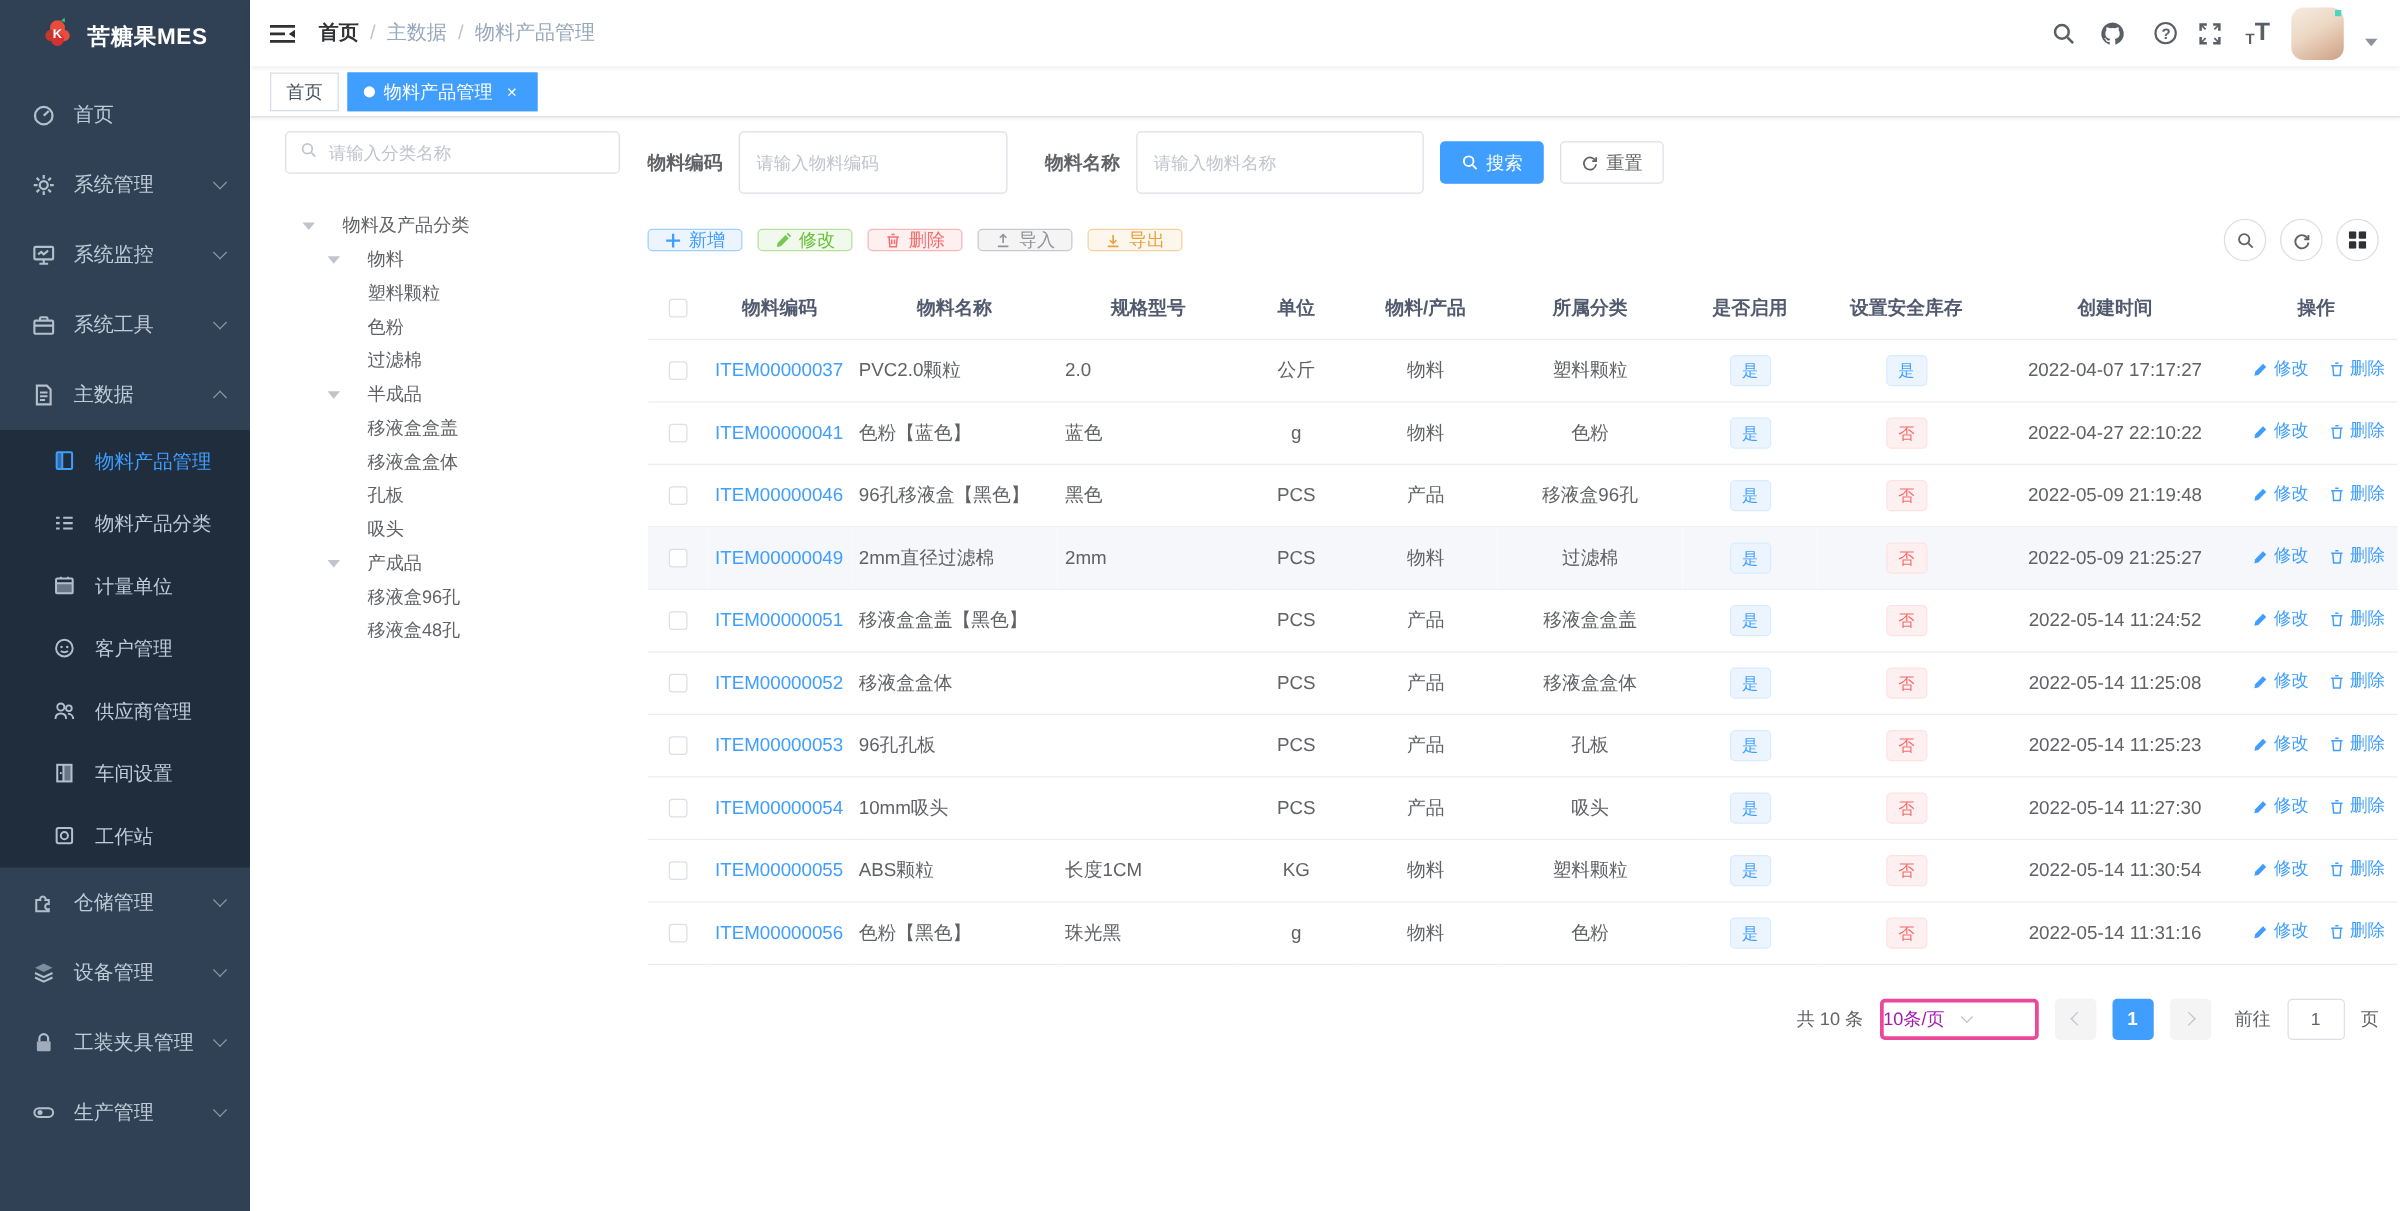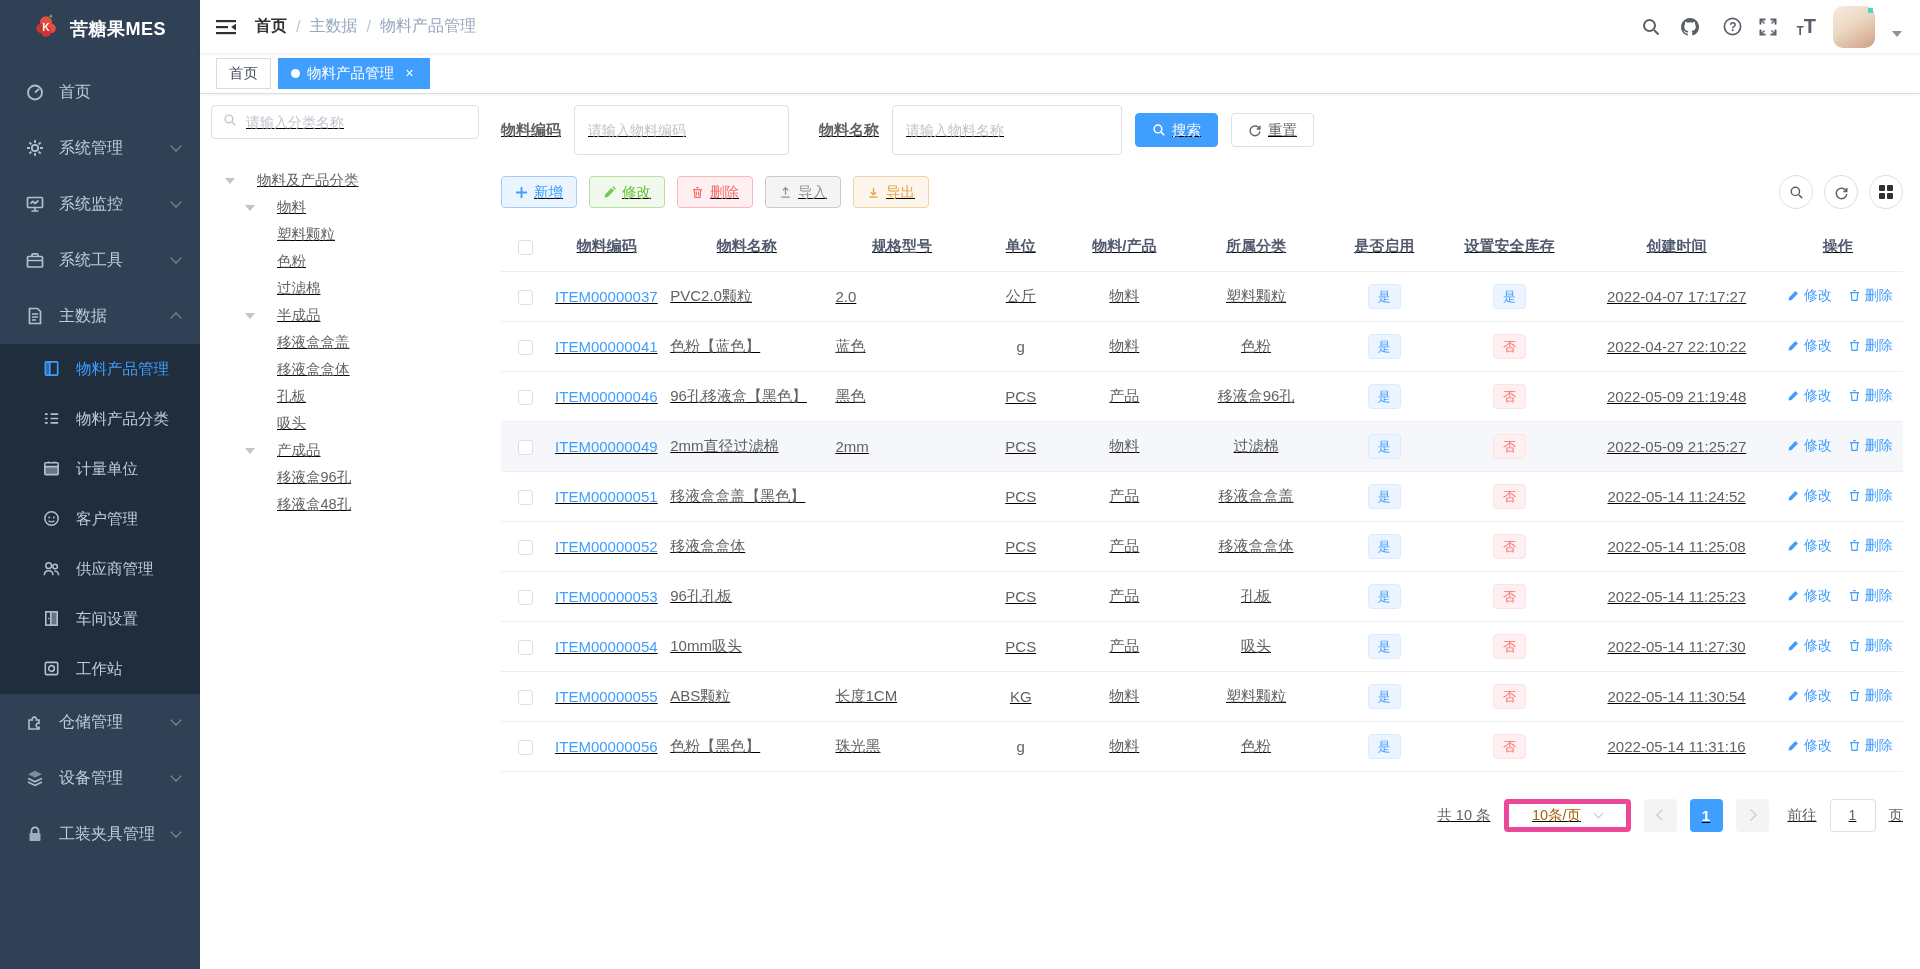--- a/index.html
+++ b/index.html
@@ -41,21 +41,21 @@
   .caret-down { width:0; height:0; border-left:5px solid transparent; border-right:5px solid transparent; border-top:6px solid #8c939d; margin-top:14px; cursor:pointer; }
 
   
   .tags-bar { height:41px; flex:none; background:#fff; border-bottom:1px solid #d8dce5; box-shadow:0 1px 3px 0 rgba(0,0,0,.06); display:flex; align-items:center; padding:0 16px; gap:7px; position:relative; z-index:2; }
   .tag { height:31px; display:inline-flex; align-items:center; border:1px solid #d8dce5; background:#fff; color:#495060; padding:0 12px; font-size:14.5px; cursor:pointer; }
   .tag.active { background:#409eff; border-color:#409eff; color:#fff; }
   .tag-dot { width:9px; height:9px; border-radius:50%; background:#fff; margin-right:7px; }
   .tag-close { margin-left:8px; font-size:14px; line-height:1; border-radius:50%; width:15px; height:15px; display:flex; align-items:center; justify-content:center; }
 
   
-  .content { flex:1; display:flex; padding:11px 17px 0 11px; background:#fff; min-height:0;text-decoration:underline; }
+  .content { flex:1; display:flex; padding:11px 17px 0 28px; background:#fff; min-height:0; }
   .tree-panel { width:268px; flex:none; }
   .tree-search { width:100%; height:34px; border:1px solid #dcdfe6; border-radius:4px; display:flex; align-items:center; padding:0 11px; gap:9px; color:#c0c4cc; }
   .tree-search input { border:none; outline:none; flex:1; font-size:14px; color:#606266; font-family:inherit; }
   .tree-search input::placeholder { color:#c0c4cc; }
   .tree { margin-top:28px; font-size:14.5px; color:#606266; }
   .tree-node { height:27px; display:flex; align-items:center; gap:22px; cursor:pointer; white-space:nowrap; }
   .t-caret { width:0; height:0; border-left:5px solid transparent; border-right:5px solid transparent; border-top:6px solid #c0c4cc; flex:none; }
   .lv0 { padding-left:14px; } .lv1 { padding-left:34px; } .lv2 { padding-left:66px; }
 
   .main-panel { flex:1; margin-left:22px; min-width:0; display:flex; flex-direction:column; }
@@ -66,21 +66,21 @@
   .f-input { height:50px; border:1px solid #dcdfe6; border-radius:4px; padding:0 13px; font-size:14px; color:#606266; outline:none; font-family:inherit; }
   .f-input::placeholder { color:#c0c4cc; }
   .w215 { width:215px; } .w230 { width:230px; }
   .btn { height:34px; border-radius:4px; display:inline-flex; align-items:center; gap:6px; padding:0 16px; font-size:14.5px; cursor:pointer; border:1px solid transparent; white-space:nowrap; }
   .btn svg { flex:none; }
   .btn-search { background:#409eff; border-color:#409eff; color:#fff; }
   .btn-reset { background:#fff; border-color:#dcdfe6; color:#606266; }
 
   
   .toolbar-row { display:flex; align-items:center; margin-bottom:13px; gap:12px; }
-  .tb-btn { height:32px; border-radius:4px; display:inline-flex; align-items:center; gap:6px; padding:0 13px; font-size:14.5px; cursor:pointer; border:1px solid;justify-content:space-between; }
+  .tb-btn { height:18px; border-radius:4px; display:inline-flex; align-items:center; gap:6px; padding:0 13px; font-size:14.5px; cursor:pointer; border:1px solid;justify-content:space-between; }
   .tb-add { color:#409eff; background:#ecf5ff; border-color:#a0cfff; }
   .tb-edit { color:#67c23a; background:#f0f9eb; border-color:#b3e19d; }
   .tb-del { color:#f56c6c; background:#fef0f0; border-color:#fab6b6; }
   .tb-imp { color:#909399; background:#f4f4f5; border-color:#c8c9cc; }
   .tb-exp { color:#e6a23c; background:#fdf6ec; border-color:#f3d19e; }
   .tool-circles { margin-left:auto; display:flex; gap:11px; }
   .circle-btn { width:34px; height:34px; border-radius:50%; border:1px solid #dcdee0; background:#fff; display:flex; align-items:center; justify-content:center; color:#606266; cursor:pointer; }
   .circle-btn.dark { color:#303133; }
 
   
@@ -91,21 +91,21 @@
   tr.hovered td { background:#f5f7fa; }
   .code-link { color:#409eff; cursor:pointer; }
   .checkbox { width:15px; height:15px; border:1px solid #dcdfe6; border-radius:3px; background:#fff; display:inline-block; vertical-align:middle; cursor:pointer; }
   .badge { display:inline-block; padding:5px 9px; border-radius:4px; font-size:13px; line-height:1; }
   .badge-yes { background:#ecf5ff; color:#409eff; border:1px solid #d9ecff; }
   .badge-no  { background:#fef0f0; color:#f56c6c; border:1px solid #fde2e2; }
   .action-link { color:#409eff; font-size:14px; display:inline-flex; align-items:center; gap:4px; margin:0 8px; cursor:pointer; }
 
   
   .pagination { display:flex; align-items:center; justify-content:flex-end; margin-top:27px; gap:13px; font-size:14.5px; color:#606266; padding-bottom:20px; }
-  .page-size { width:127px; height:33px; border:5px solid #ec4899; border-radius:4px; display:flex; align-items:center; justify-content:center; gap:14px; cursor:pointer; color:#a16207; }
+  .page-size { width:127px; height:33px; border:3px solid #ec4899; border-radius:4px; display:flex; align-items:center; justify-content:flex-start; gap:14px; cursor:pointer; color:#a21caf; }
   .ps-chev { width:7px; height:7px; border-right:1.4px solid #c0c4cc; border-bottom:1.4px solid #c0c4cc; transform:rotate(45deg); margin-top:-3px; }
   .page-btn { width:33px; height:33px; border-radius:4px; background:#f4f4f5; color:#c0c4cc; display:flex; align-items:center; justify-content:center; cursor:pointer; font-size:15px; }
   .page-num { background:#409eff; color:#fff; font-weight:700; }
   .goto-input { width:46px; height:33px; border:1px solid #dcdfe6; border-radius:4px; text-align:center; font-size:14px; color:#606266; outline:none; font-family:inherit; }
   .arrow-chev { width:8px; height:8px; border-right:1.8px solid #c0c4cc; border-bottom:1.8px solid #c0c4cc; }
   .arrow-chev.left { transform:rotate(135deg); margin-left:3px; }
   .arrow-chev.right { transform:rotate(-45deg); margin-right:3px; }
 </style>
 </head>
 <body>
@@ -282,20 +282,30 @@
         <span class="mi-icon">
           <svg width="20" height="20" viewBox="0 0 20 20" fill="none" stroke="currentColor" stroke-width="1.7">
             <rect x="4.5" y="9" width="11" height="8" rx="1" fill="currentColor" stroke="none" opacity=".85"></rect>
             <path d="M6.5 9V6.8a3.5 3.5 0 0 1 7 0V9"></path>
             </svg>
         </span>
         <span class="mi-label">工装夹具管理</span>
         <span class="chev"></span>
       </div>
 
+      <div class="menu-item">
+        <span class="mi-icon">
+          <svg width="20" height="20" viewBox="0 0 20 20" fill="none" stroke="currentColor" stroke-width="1.6">
+            <rect x="2.5" y="6.5" width="15" height="7" rx="3.5"></rect>
+              <circle cx="7" cy="10" r="2" fill="currentColor" stroke="none"></circle>
+            </svg>
+        </span>
+        <span class="mi-label">生产管理</span>
+        <span class="chev"></span>
+      </div>
 
     </div>
   </aside>
 
   <div class="main">
 
     <div class="navbar">
       <span class="hamburger">
         <svg width="22" height="20" viewBox="0 0 22 20" fill="currentColor">
           <rect x="1" y="3" width="20" height="2.2"></rect>

